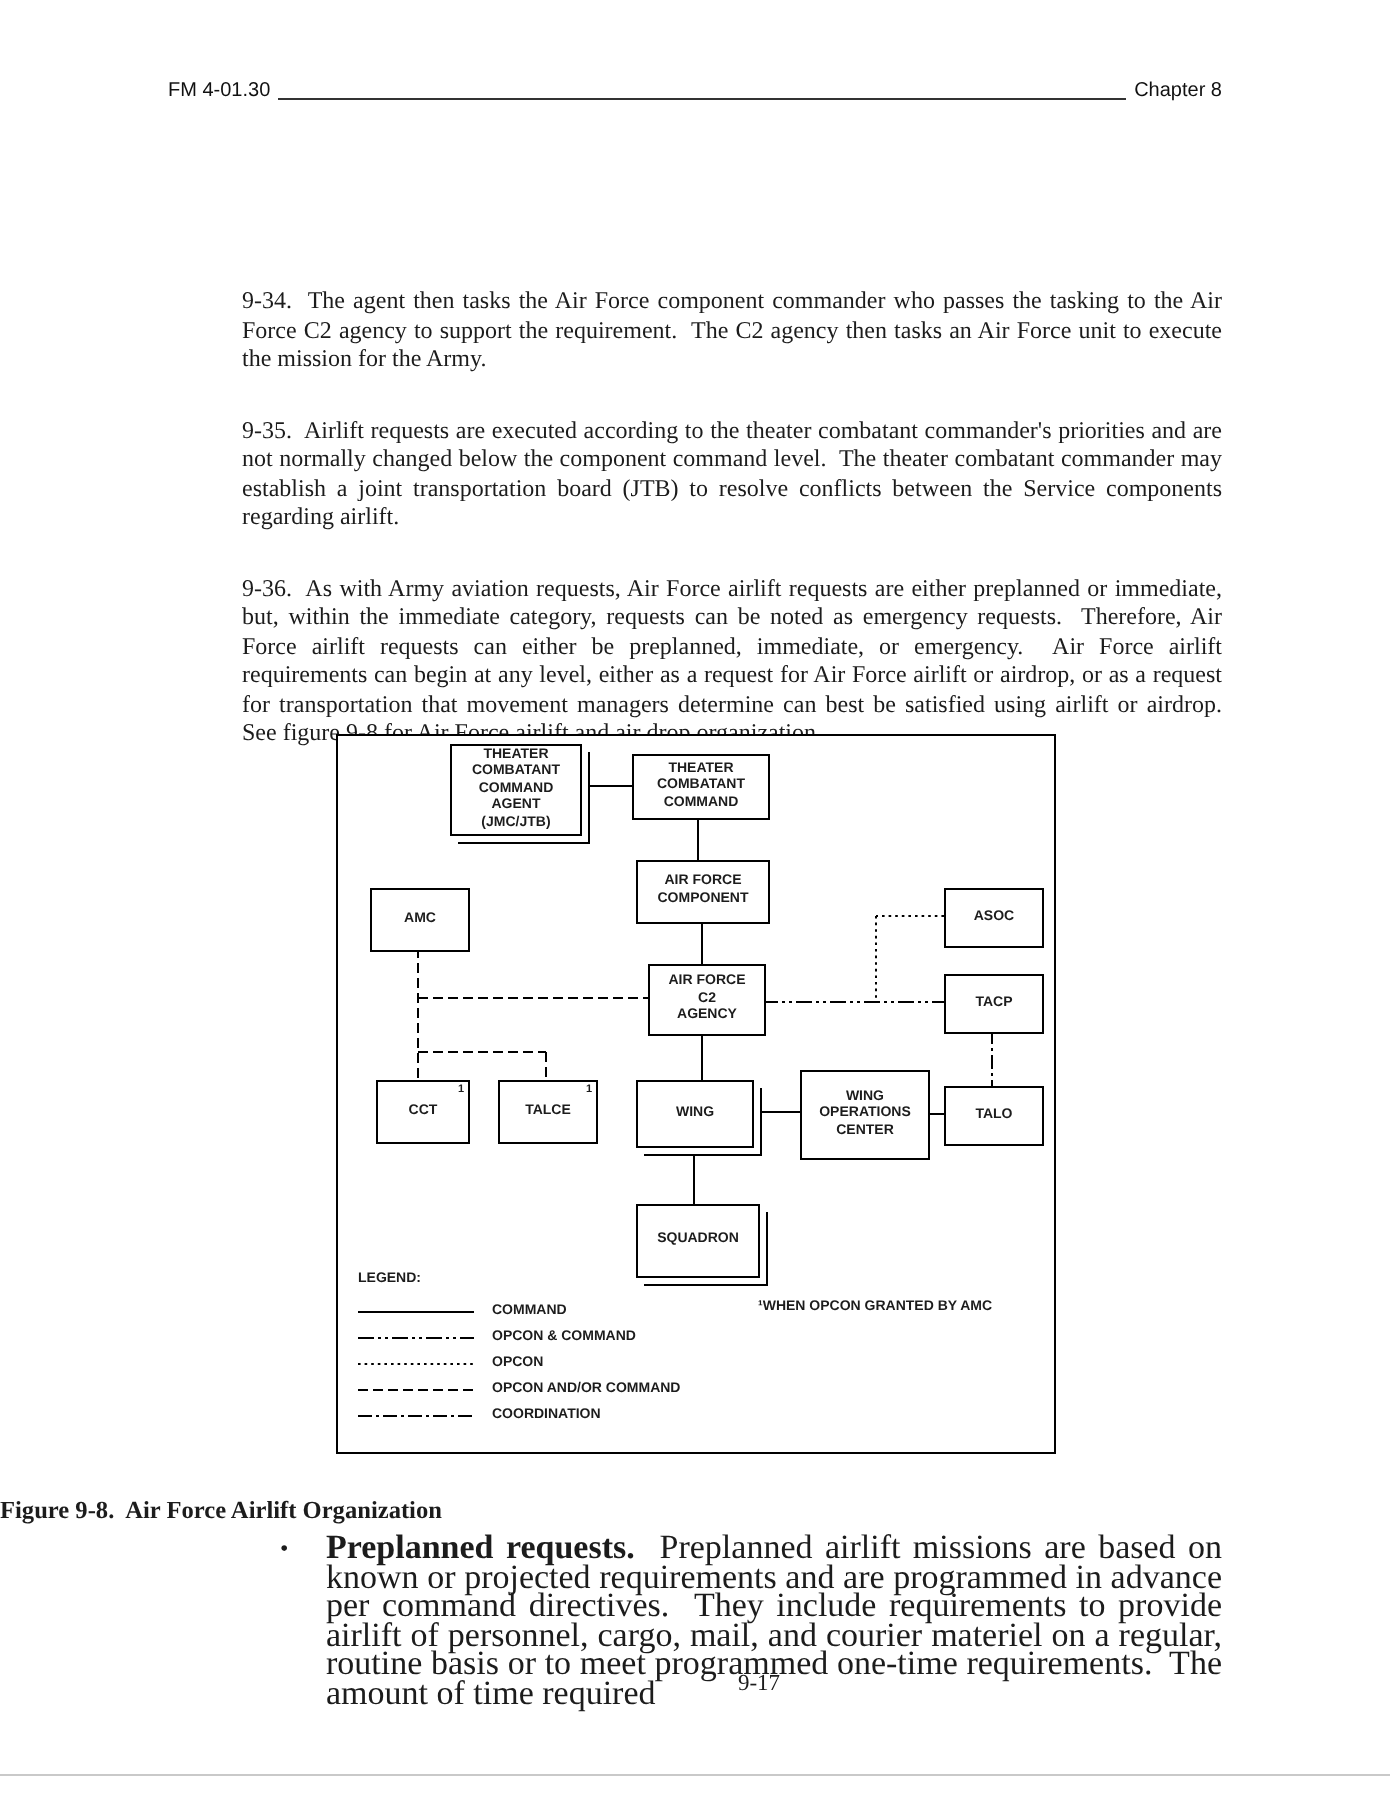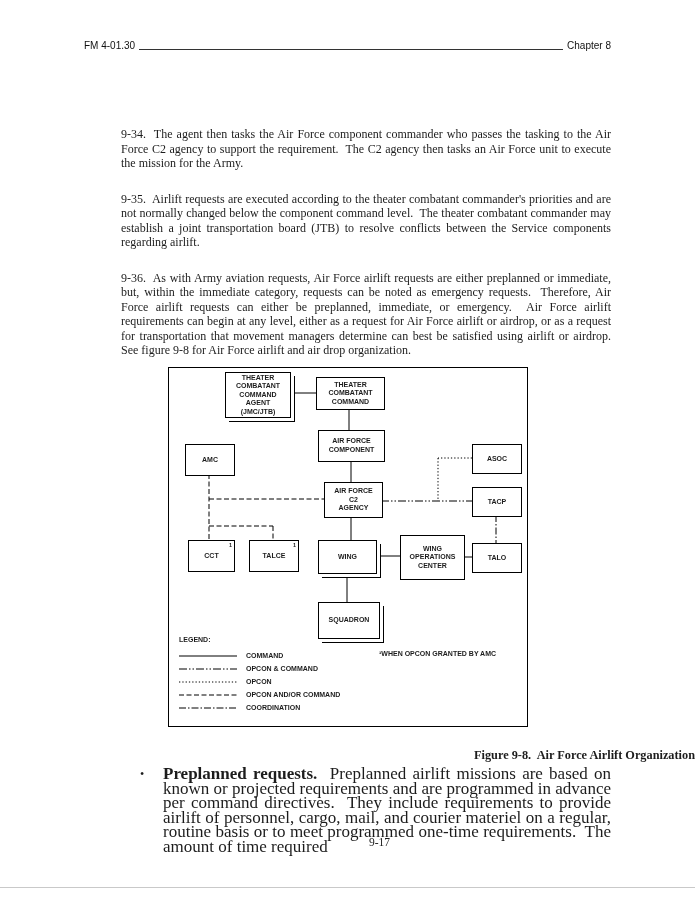--- a/index.html
+++ b/index.html
@@ -10,21 +10,21 @@
   
   .header{
     position:absolute;left:84px;right:84px;top:39px;
     display:flex;align-items:center;
     font-family:"Liberation Sans",sans-serif;font-size:10px;color:#111;
   }
   .header-rule{flex:1;border-bottom:1px solid #333;margin:0 4px 2px 4px;height:10px;}
   
   .body-text{position:absolute;left:121px;top:127px;width:490px;}
   .para{
-    margin:0 0 21px 0;text-align:justify;white-space:pre-wrap;
+    margin:16px 0 21px 0;text-align:justify;white-space:pre-wrap;
     font-size:12px;line-height:14.5px;
   }
   
   .figure{
     position:absolute;left:168px;top:367px;width:358px;height:358px;
     border:1px solid #000;background:#fff;
     font-family:"Liberation Sans",sans-serif;
   }
   .figure svg.lines{position:absolute;left:0;top:0;}
   .node{
@@ -41,21 +41,21 @@
   .ln-dot{stroke-dasharray:1.3 2;}
   .ln-cd{stroke-dasharray:7 2 1.5 2;}
   .legend{position:absolute;left:10px;top:268px;z-index:2;}
   .legend-title{font-weight:bold;font-size:7px;margin-bottom:6px;}
   .legend-row{display:flex;align-items:center;height:13px;}
   .legend-row svg{margin-right:9px;}
   .legend-row .lg-label{font-weight:bold;font-size:7px;}
   .fig-note{position:absolute;left:210px;top:282px;font-weight:bold;font-size:7px;z-index:2;}
   
   .caption{
-    position:absolute;left:0;top:736px;width:695px;text-align:right;
+    position:absolute;left:0;top:736px;width:695px;text-align:left;
     font-weight:bold;font-size:12.3px;white-space:pre-wrap;
   }
   
   .bullet-para{position:absolute;left:140px;top:767px;width:471px;display:flex;}
   .bullet-sym{width:23px;font-size:12px;line-height:14.5px;}
   .bullet-text{
     flex:1;text-align:justify;white-space:pre-wrap;
     font-size:17px;line-height:14.5px;
   }
   

